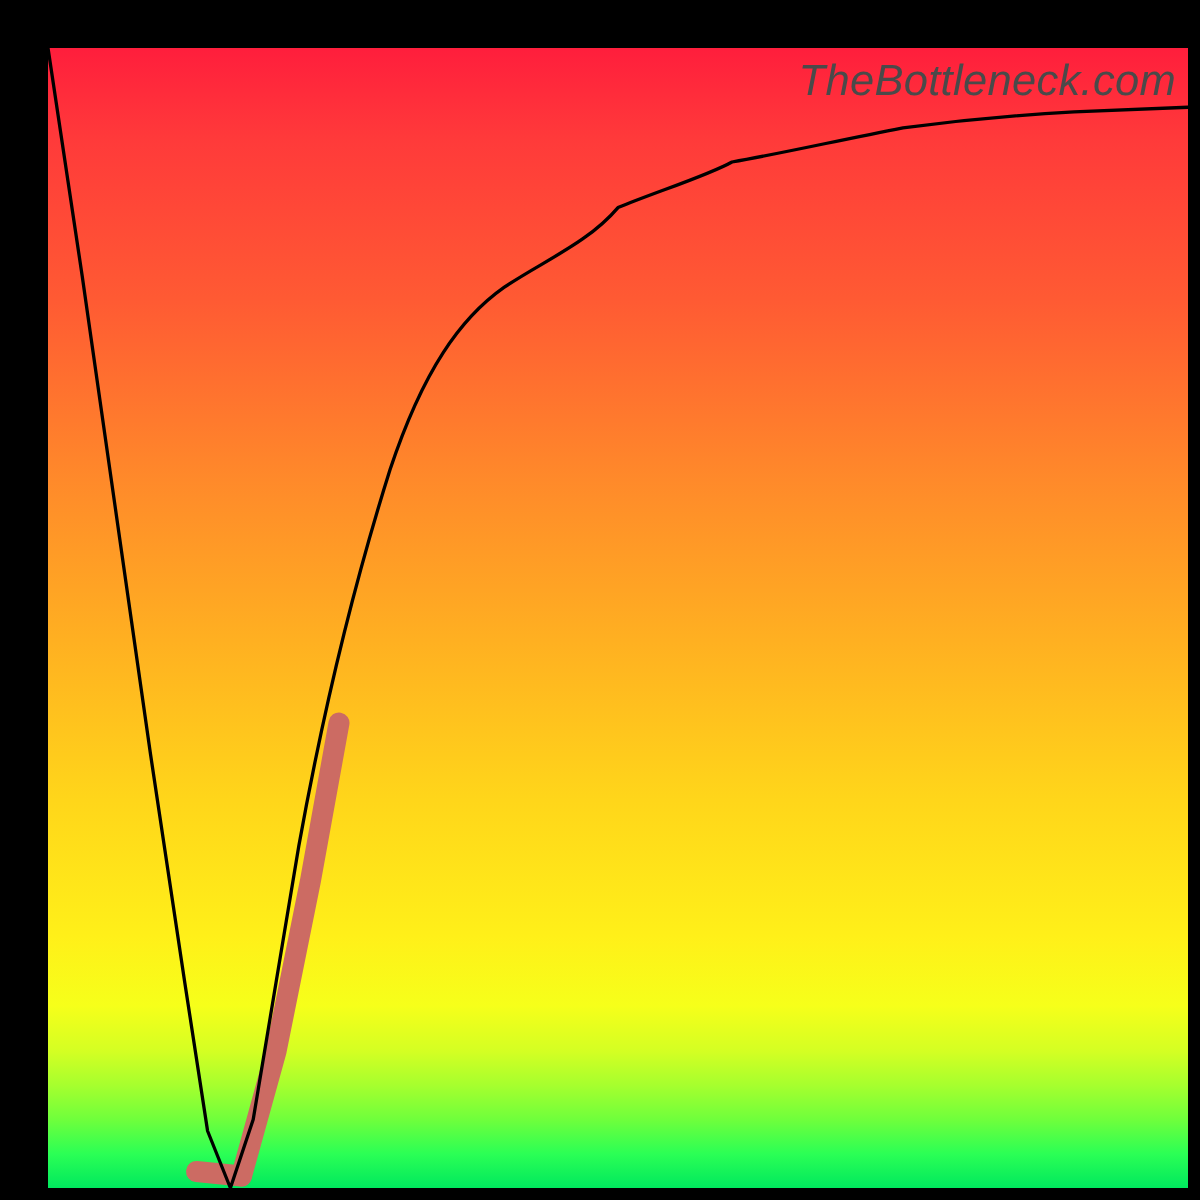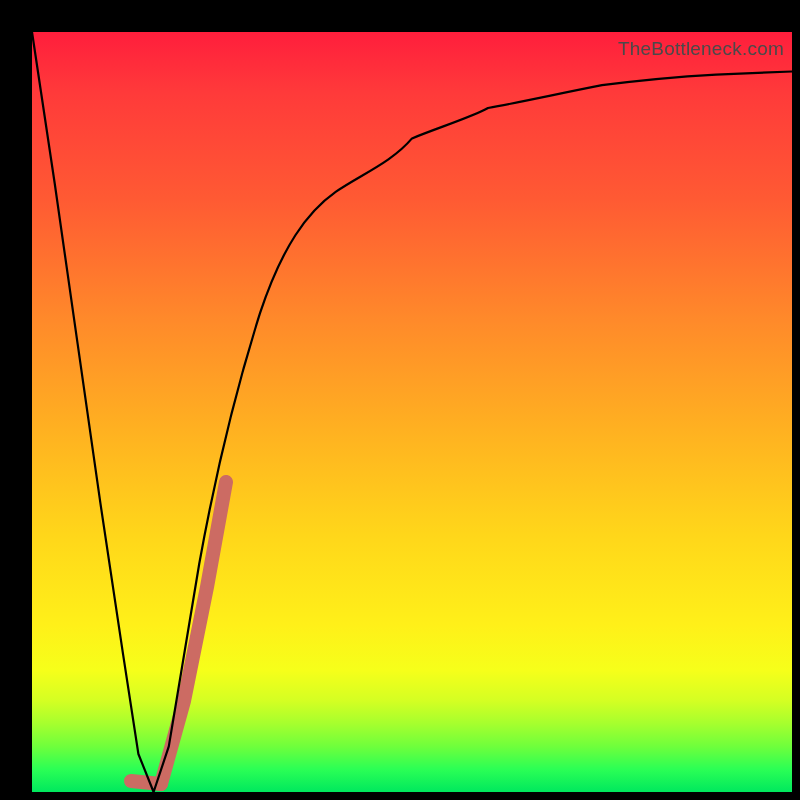--- a/index.html
+++ b/index.html
@@ -39,25 +39,26 @@
       #6fff3c 94%,
       #2bff55 97%,
       #00e85e 100%
     );
   }
   .watermark {
     position: absolute;
     top: 6px;
     right: 8px;
     color: #4a4a4a;
-    font-size: 19px;
+    font-size: 29px;
     letter-spacing: 0.2px;
     font-weight: 500;
     pointer-events: none;
     user-select: none;
+    font-style: italic;
   }
   svg.overlay {
     position: absolute;
     left: 0;
     top: 0;
     width: 760px;
     height: 760px;
     overflow: visible;
     z-index: 5;
   }

